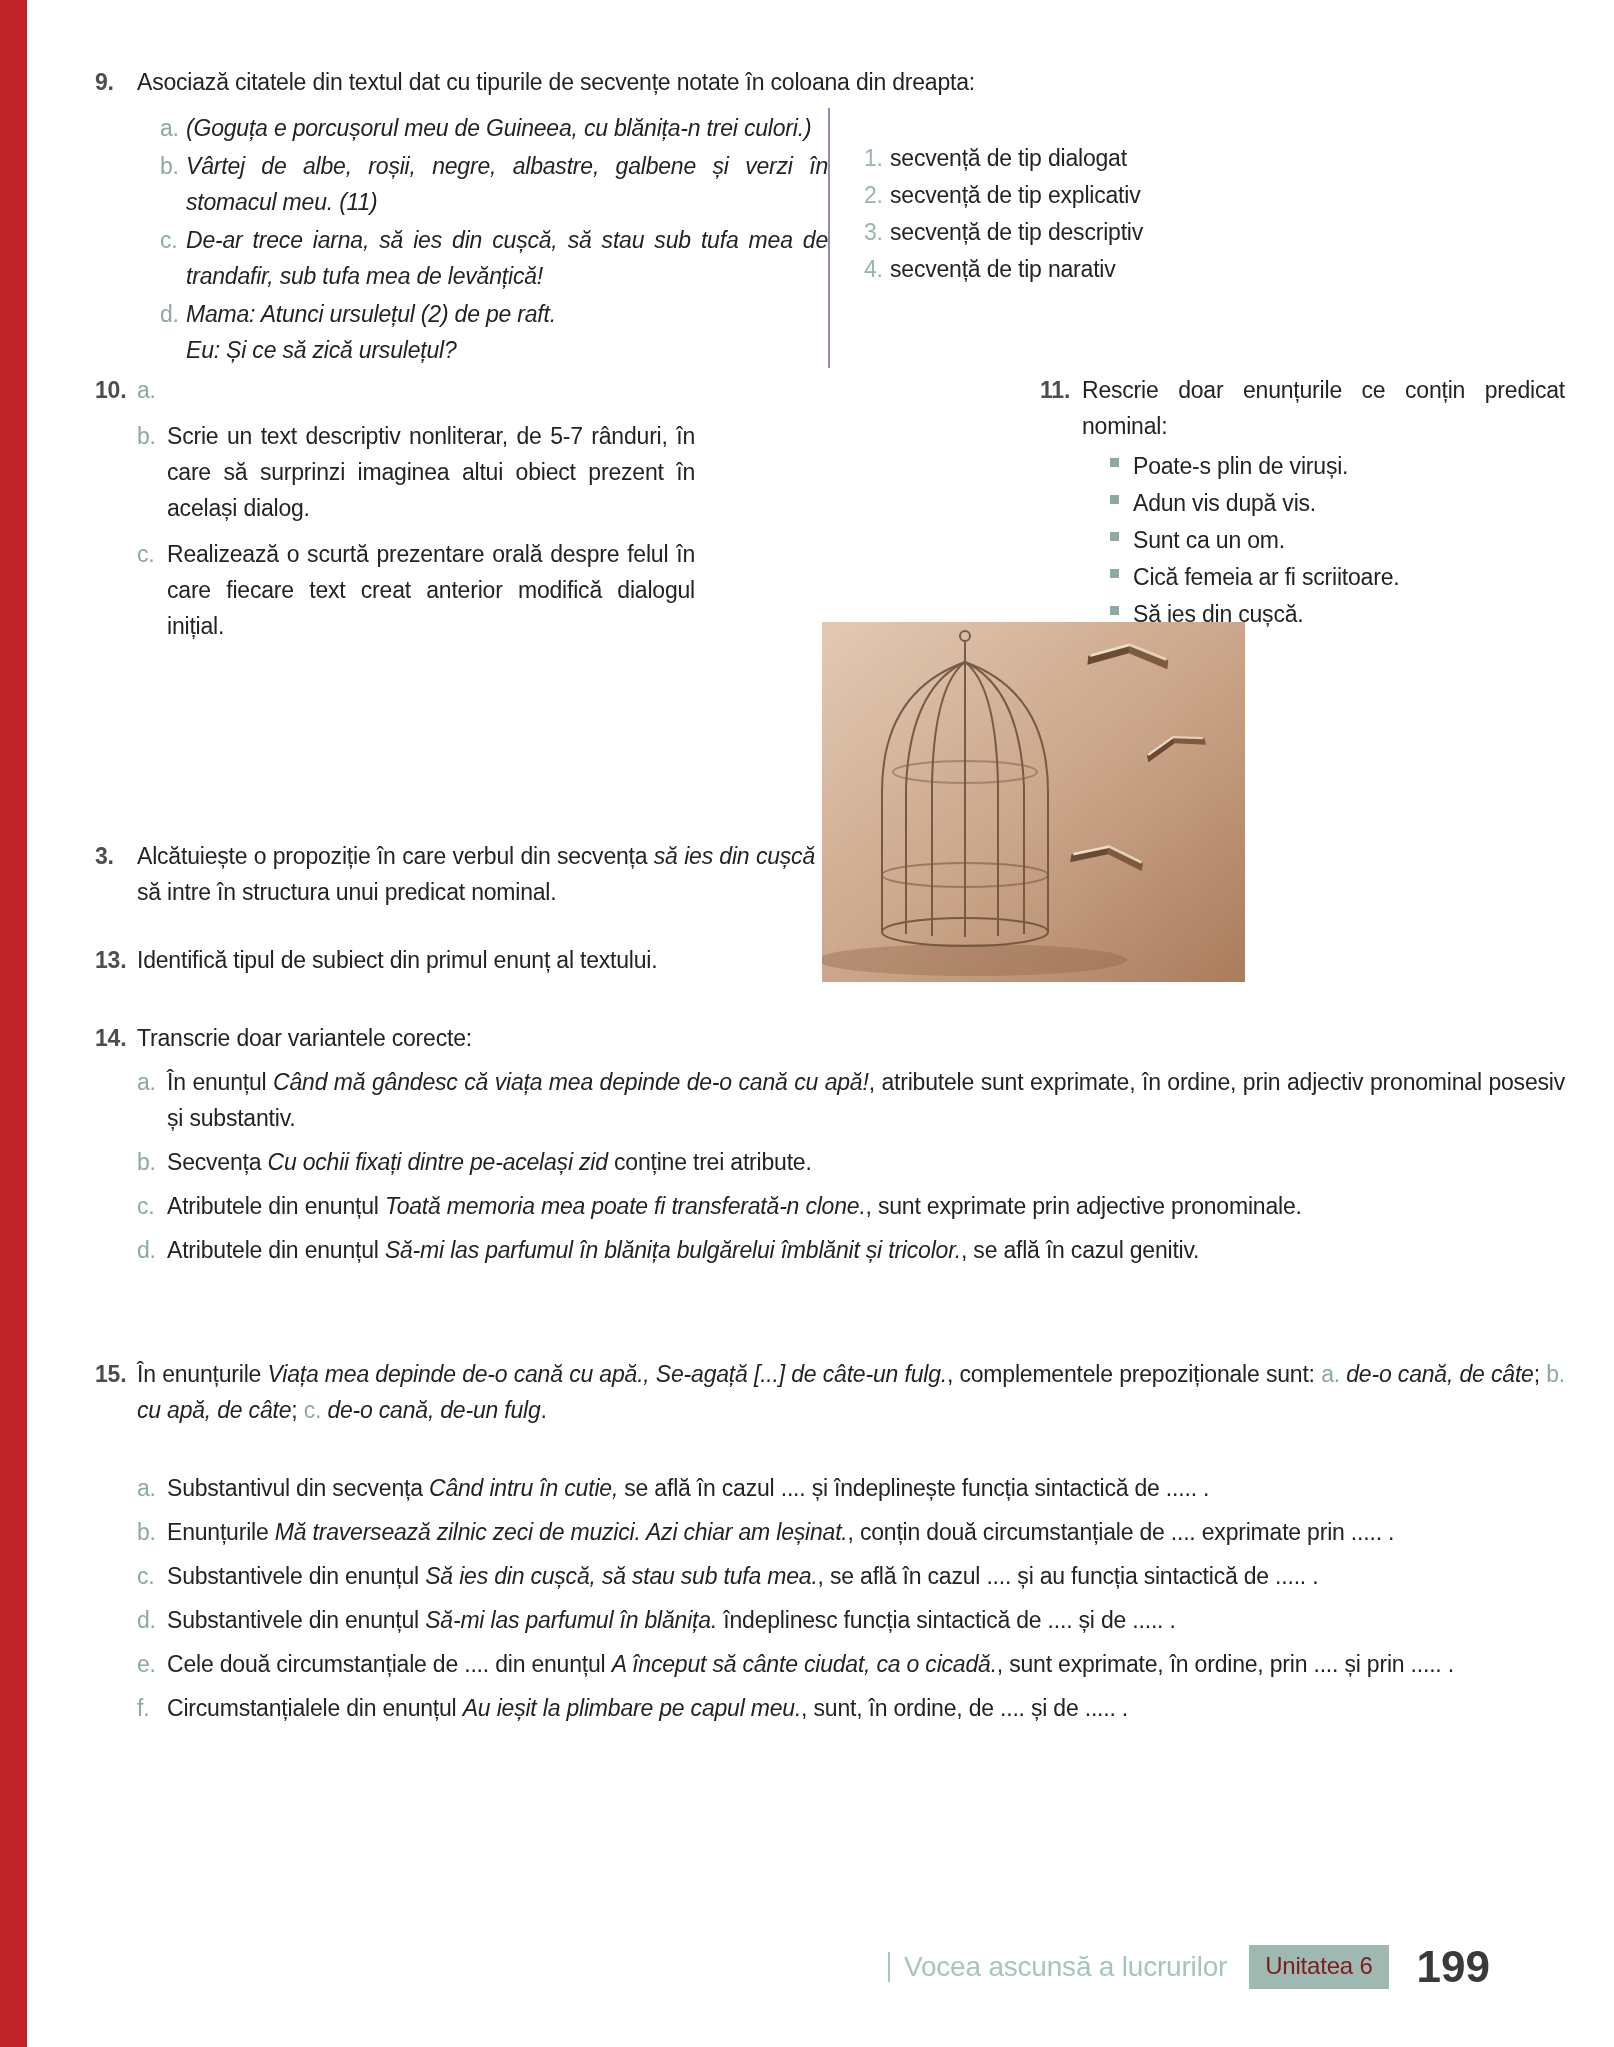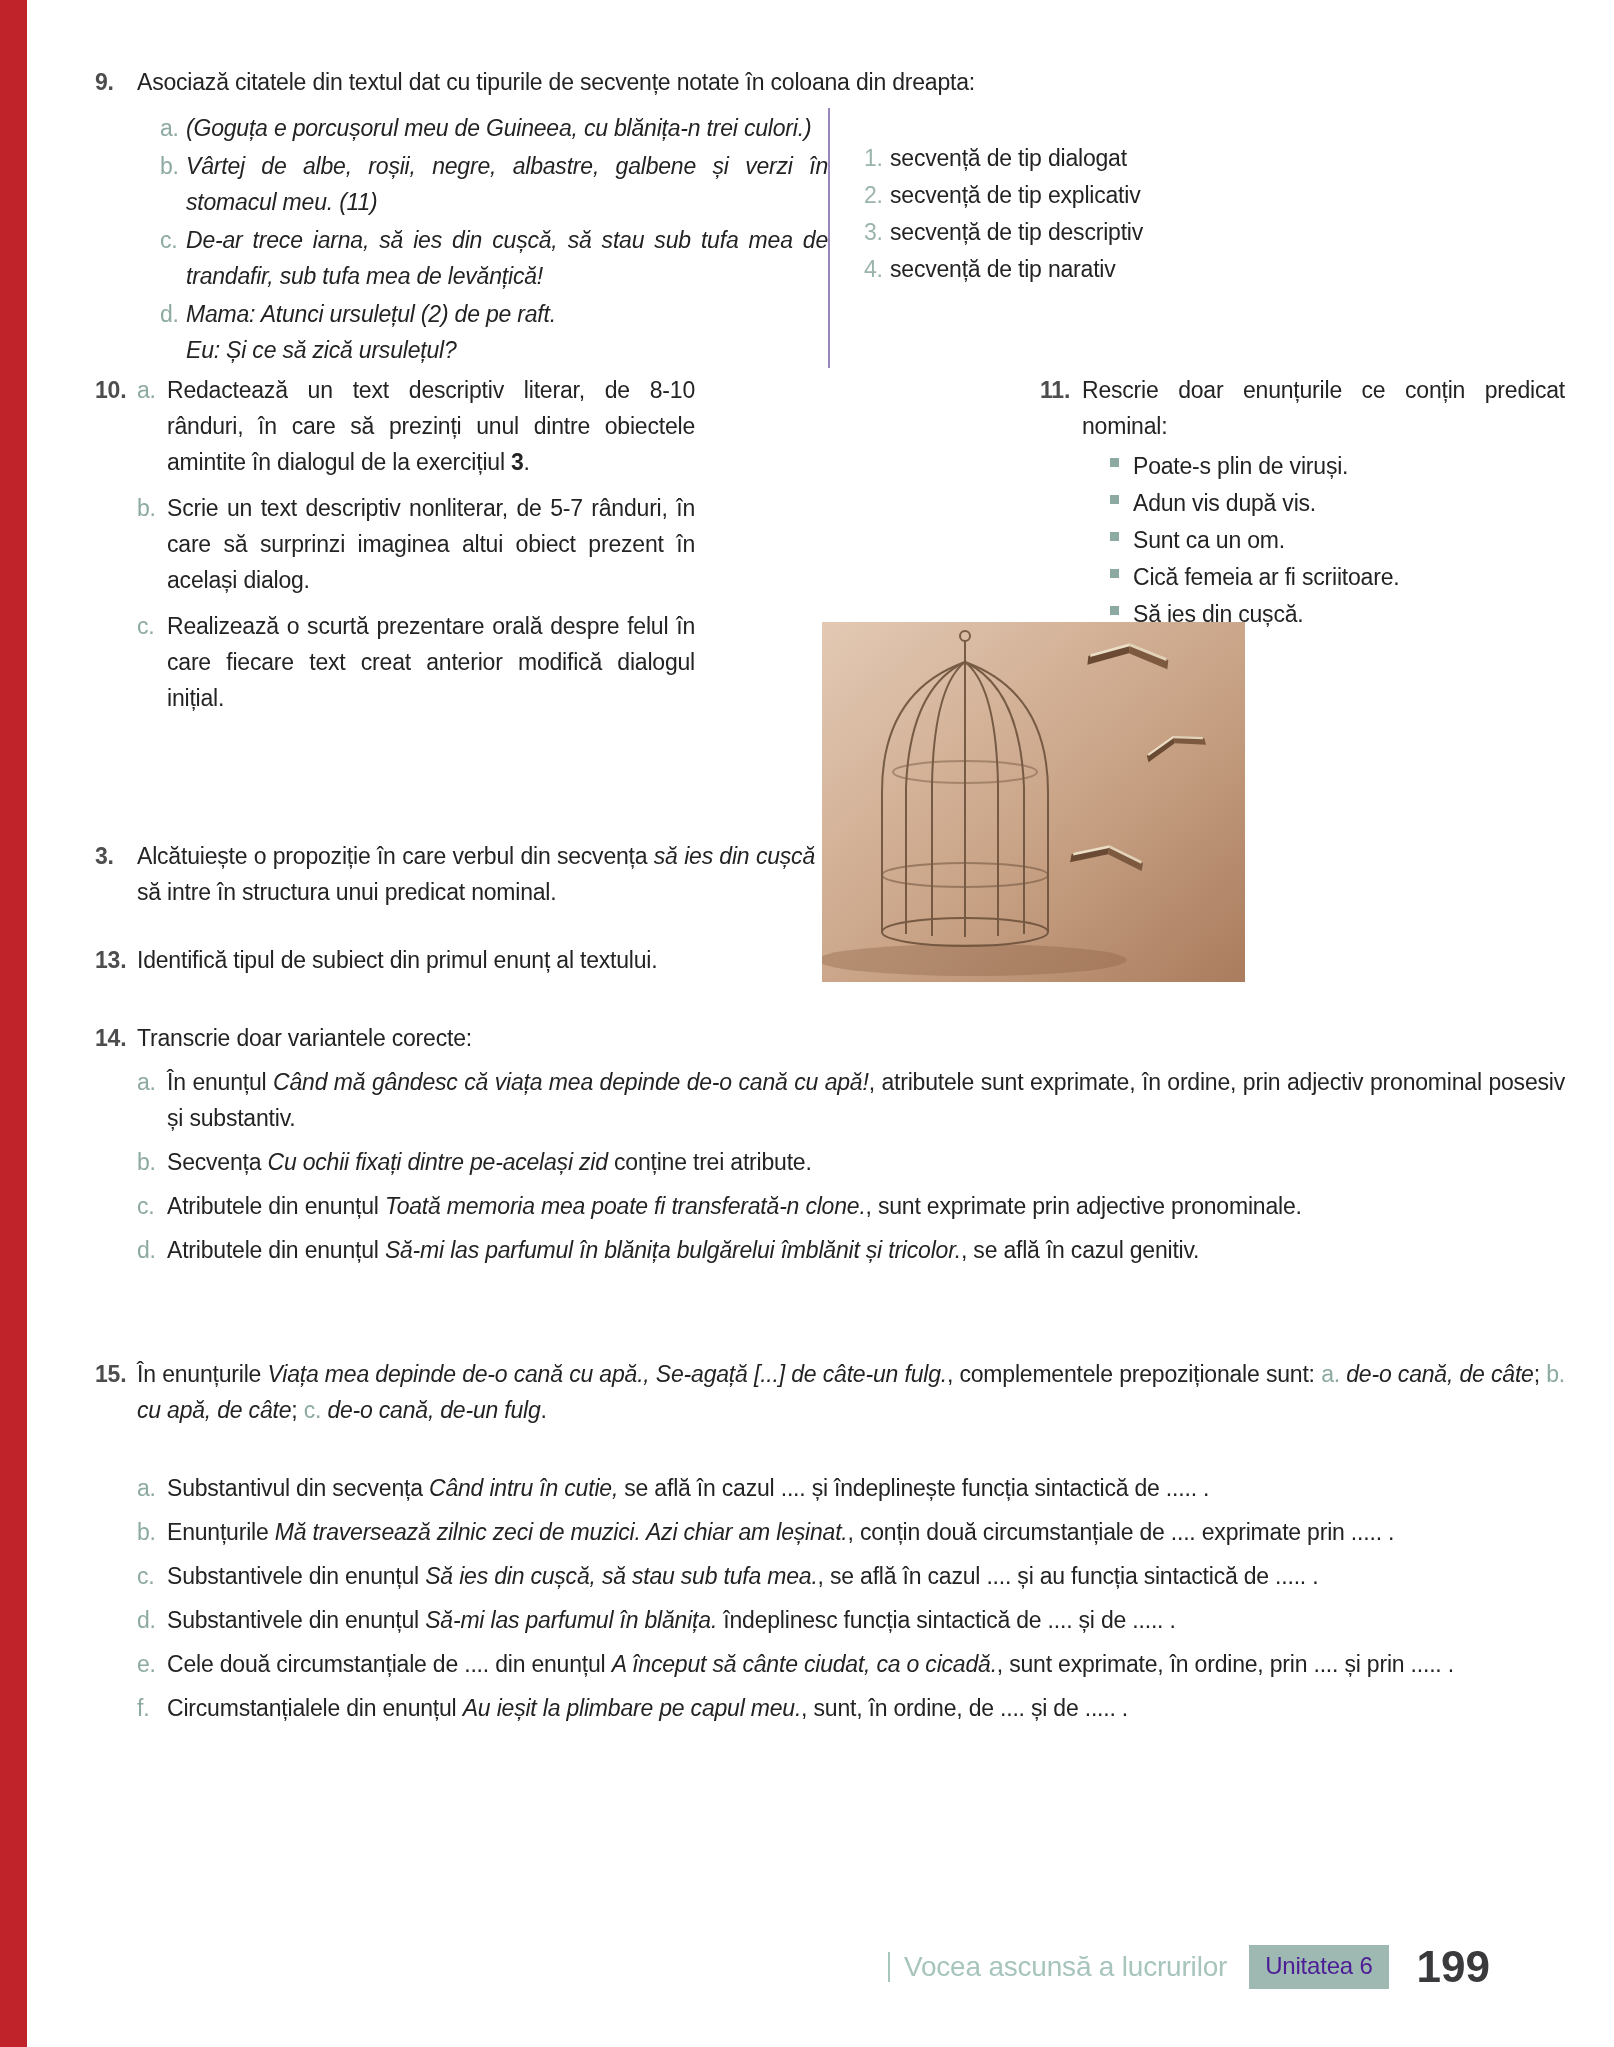--- a/index.html
+++ b/index.html
@@ -73,21 +73,21 @@
   .ex16{top:1462px;left:95px;width:1470px;}
   .itemlist{margin-top:6px;}
 
   
   .footer{
     position:absolute;top:1944px;right:124px;height:46px;
     display:flex;align-items:center;
   }
   .fbar{width:2px;height:30px;background:var(--footer-sage);margin-right:14px;}
   .fchapter{color:var(--footer-sage);font-size:28px;margin-right:22px;}
-  .funit{background:var(--footer-box);color:#4c1d95;font-size:24px;padding:3px 16px 5px 16px;margin-right:28px;}
+  .funit{background:var(--footer-box);color:#7f1d1d;font-size:24px;padding:3px 16px 5px 16px;margin-right:28px;}
   .fpage{color:#3A3A3C;font-size:44px;font-weight:700;letter-spacing:0;}
 </style>
 </head>
 <body>
 
 <div class="page">
   <div class="redband"></div>
 
   <section class="ex ex9">
     <div class="exheader">
@@ -136,21 +136,20 @@
           </div>
         </div>
       </div>
     </div>
   </section>
 
   <section class="ex ex10">
     <div class="item first">
       <span class="num">10.</span>
       <span class="letter">a.</span>
-      <div class="itext"><span>Redactează un text descriptiv literar, de 8-10 rânduri, în care să prezinți unul dintre obiectele amintite în dialogul de la exercițiul </span><span class="run-b">3</span><span>.</span></div>
     </div>
     <div class="item sub">
       <span class="letter">b.</span>
       <div class="itext"><span>Scrie un text descriptiv nonliterar, de 5-7 rânduri, în care să surprinzi imaginea altui obiect prezent în același dialog.</span></div>
     </div>
     <div class="item sub">
       <span class="letter">c.</span>
       <div class="itext"><span>Realizează o scurtă prezentare orală despre felul în care fiecare text creat anterior modifică dialogul inițial.</span></div>
     </div>
   </section>

